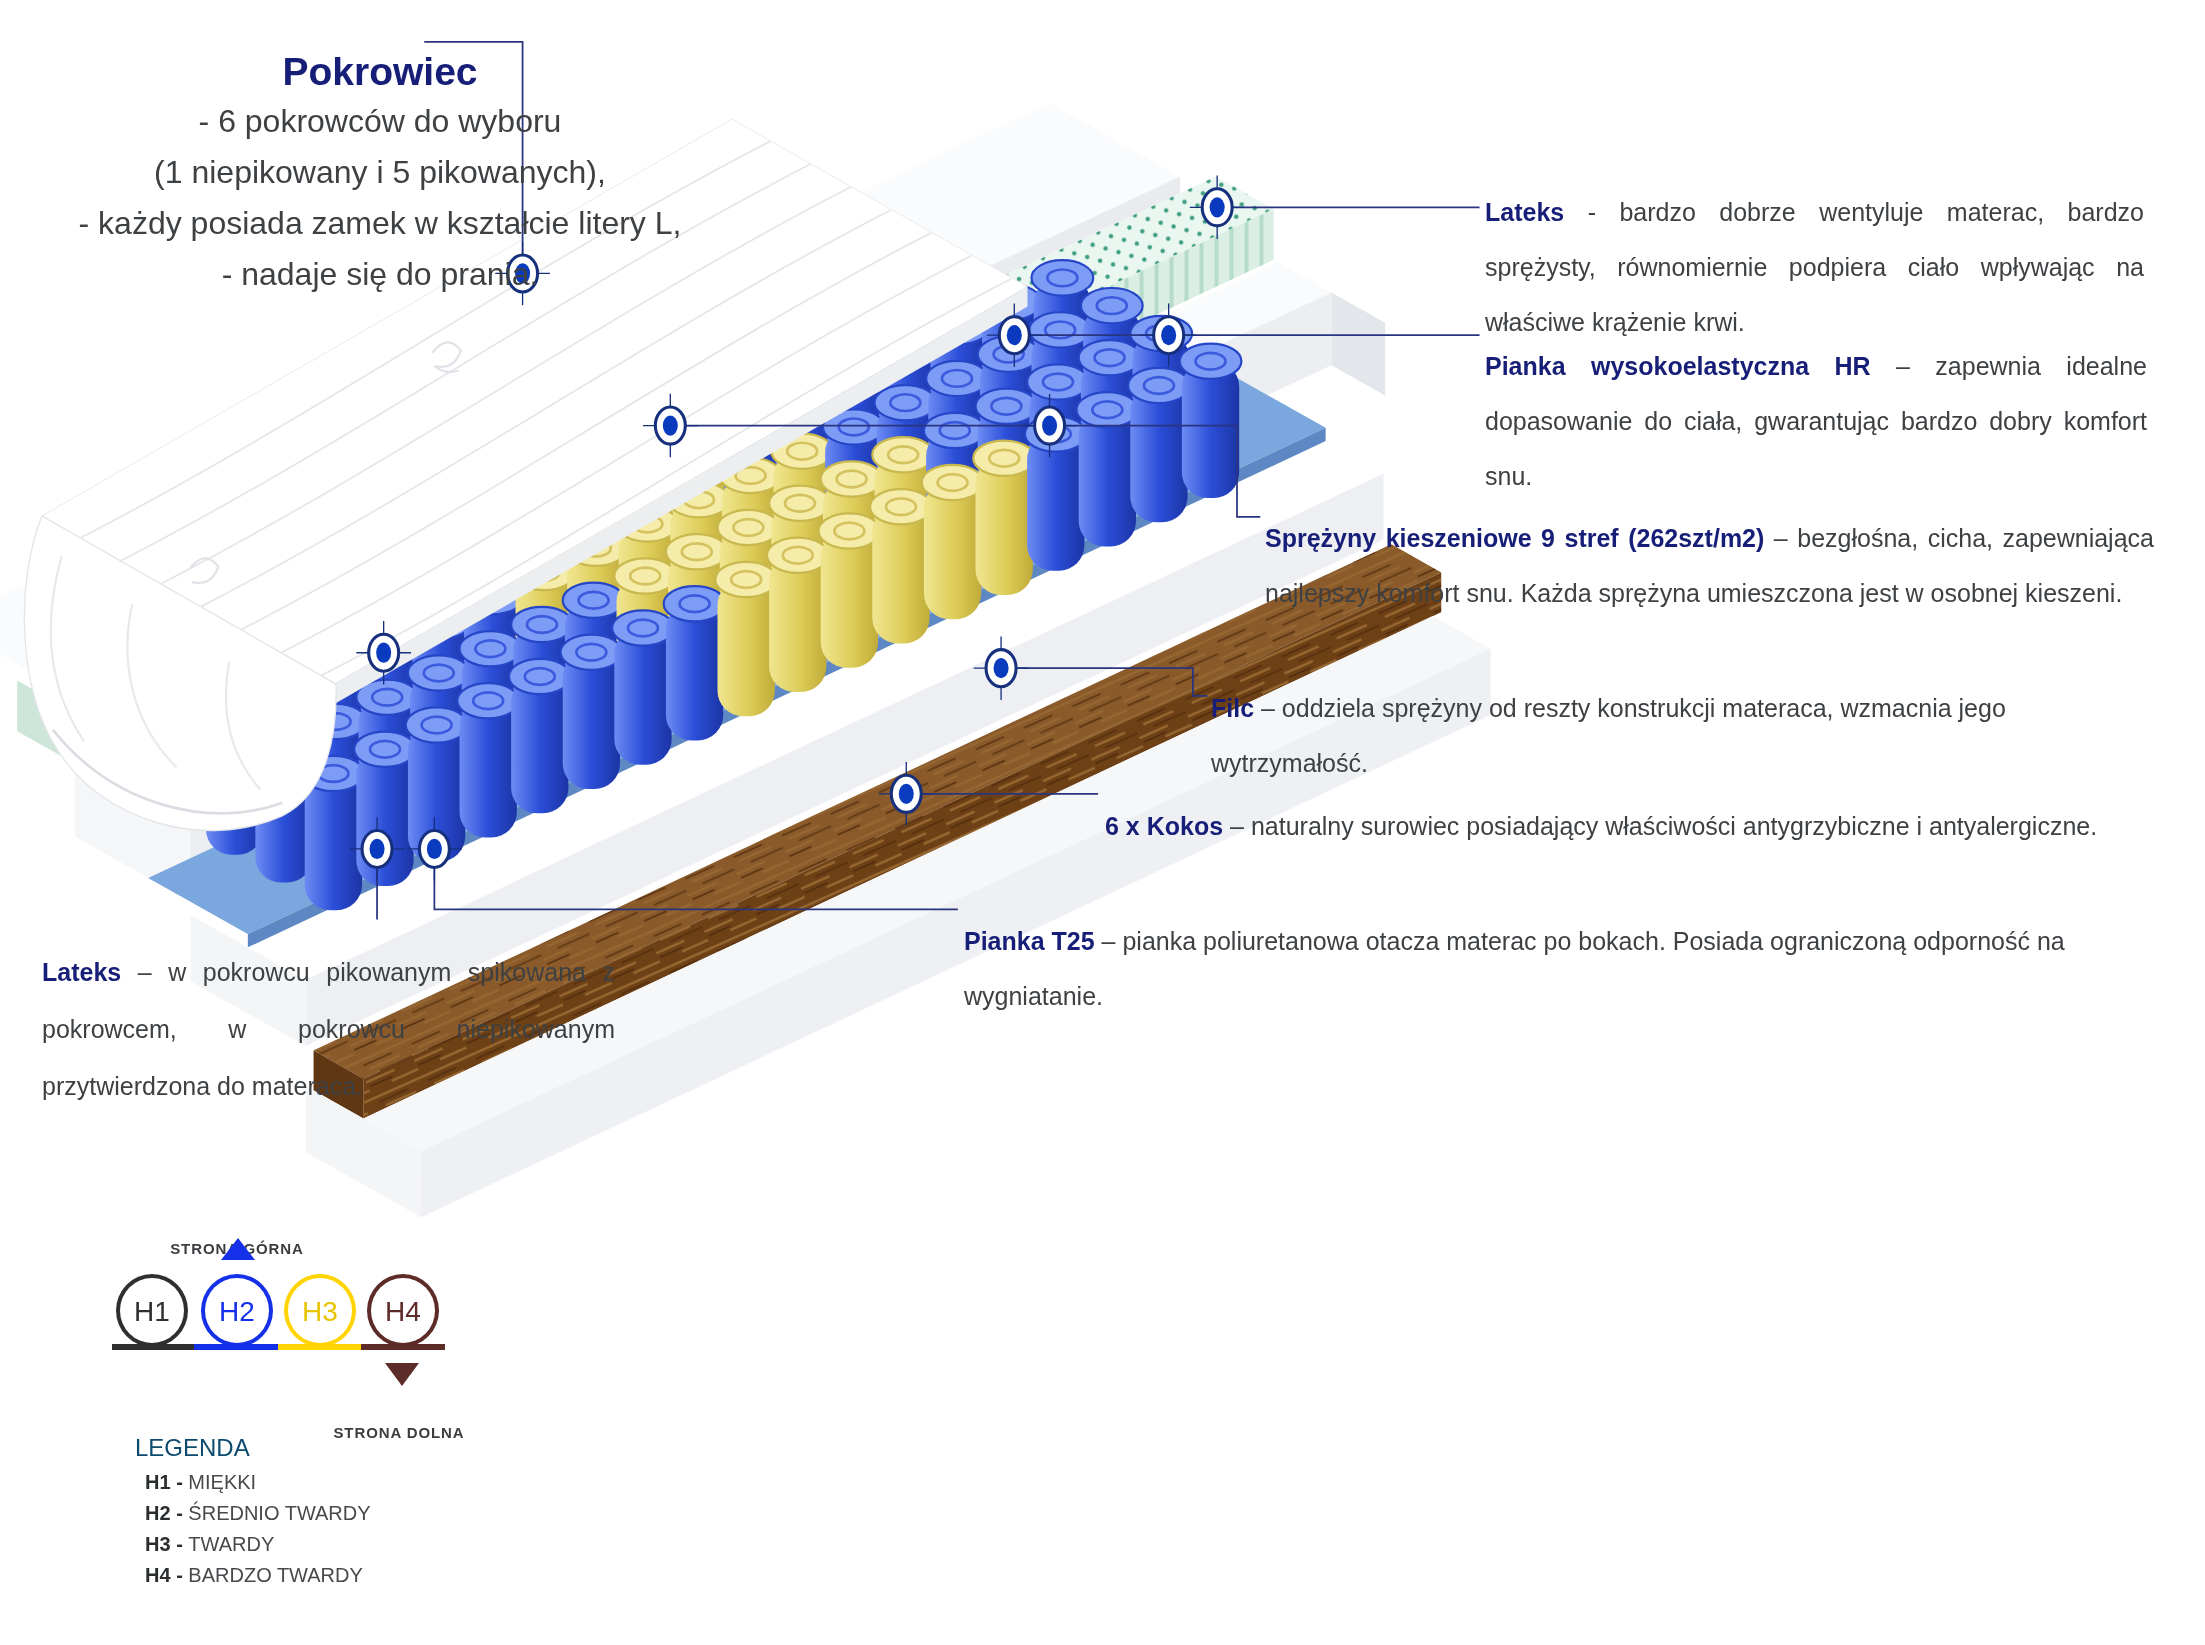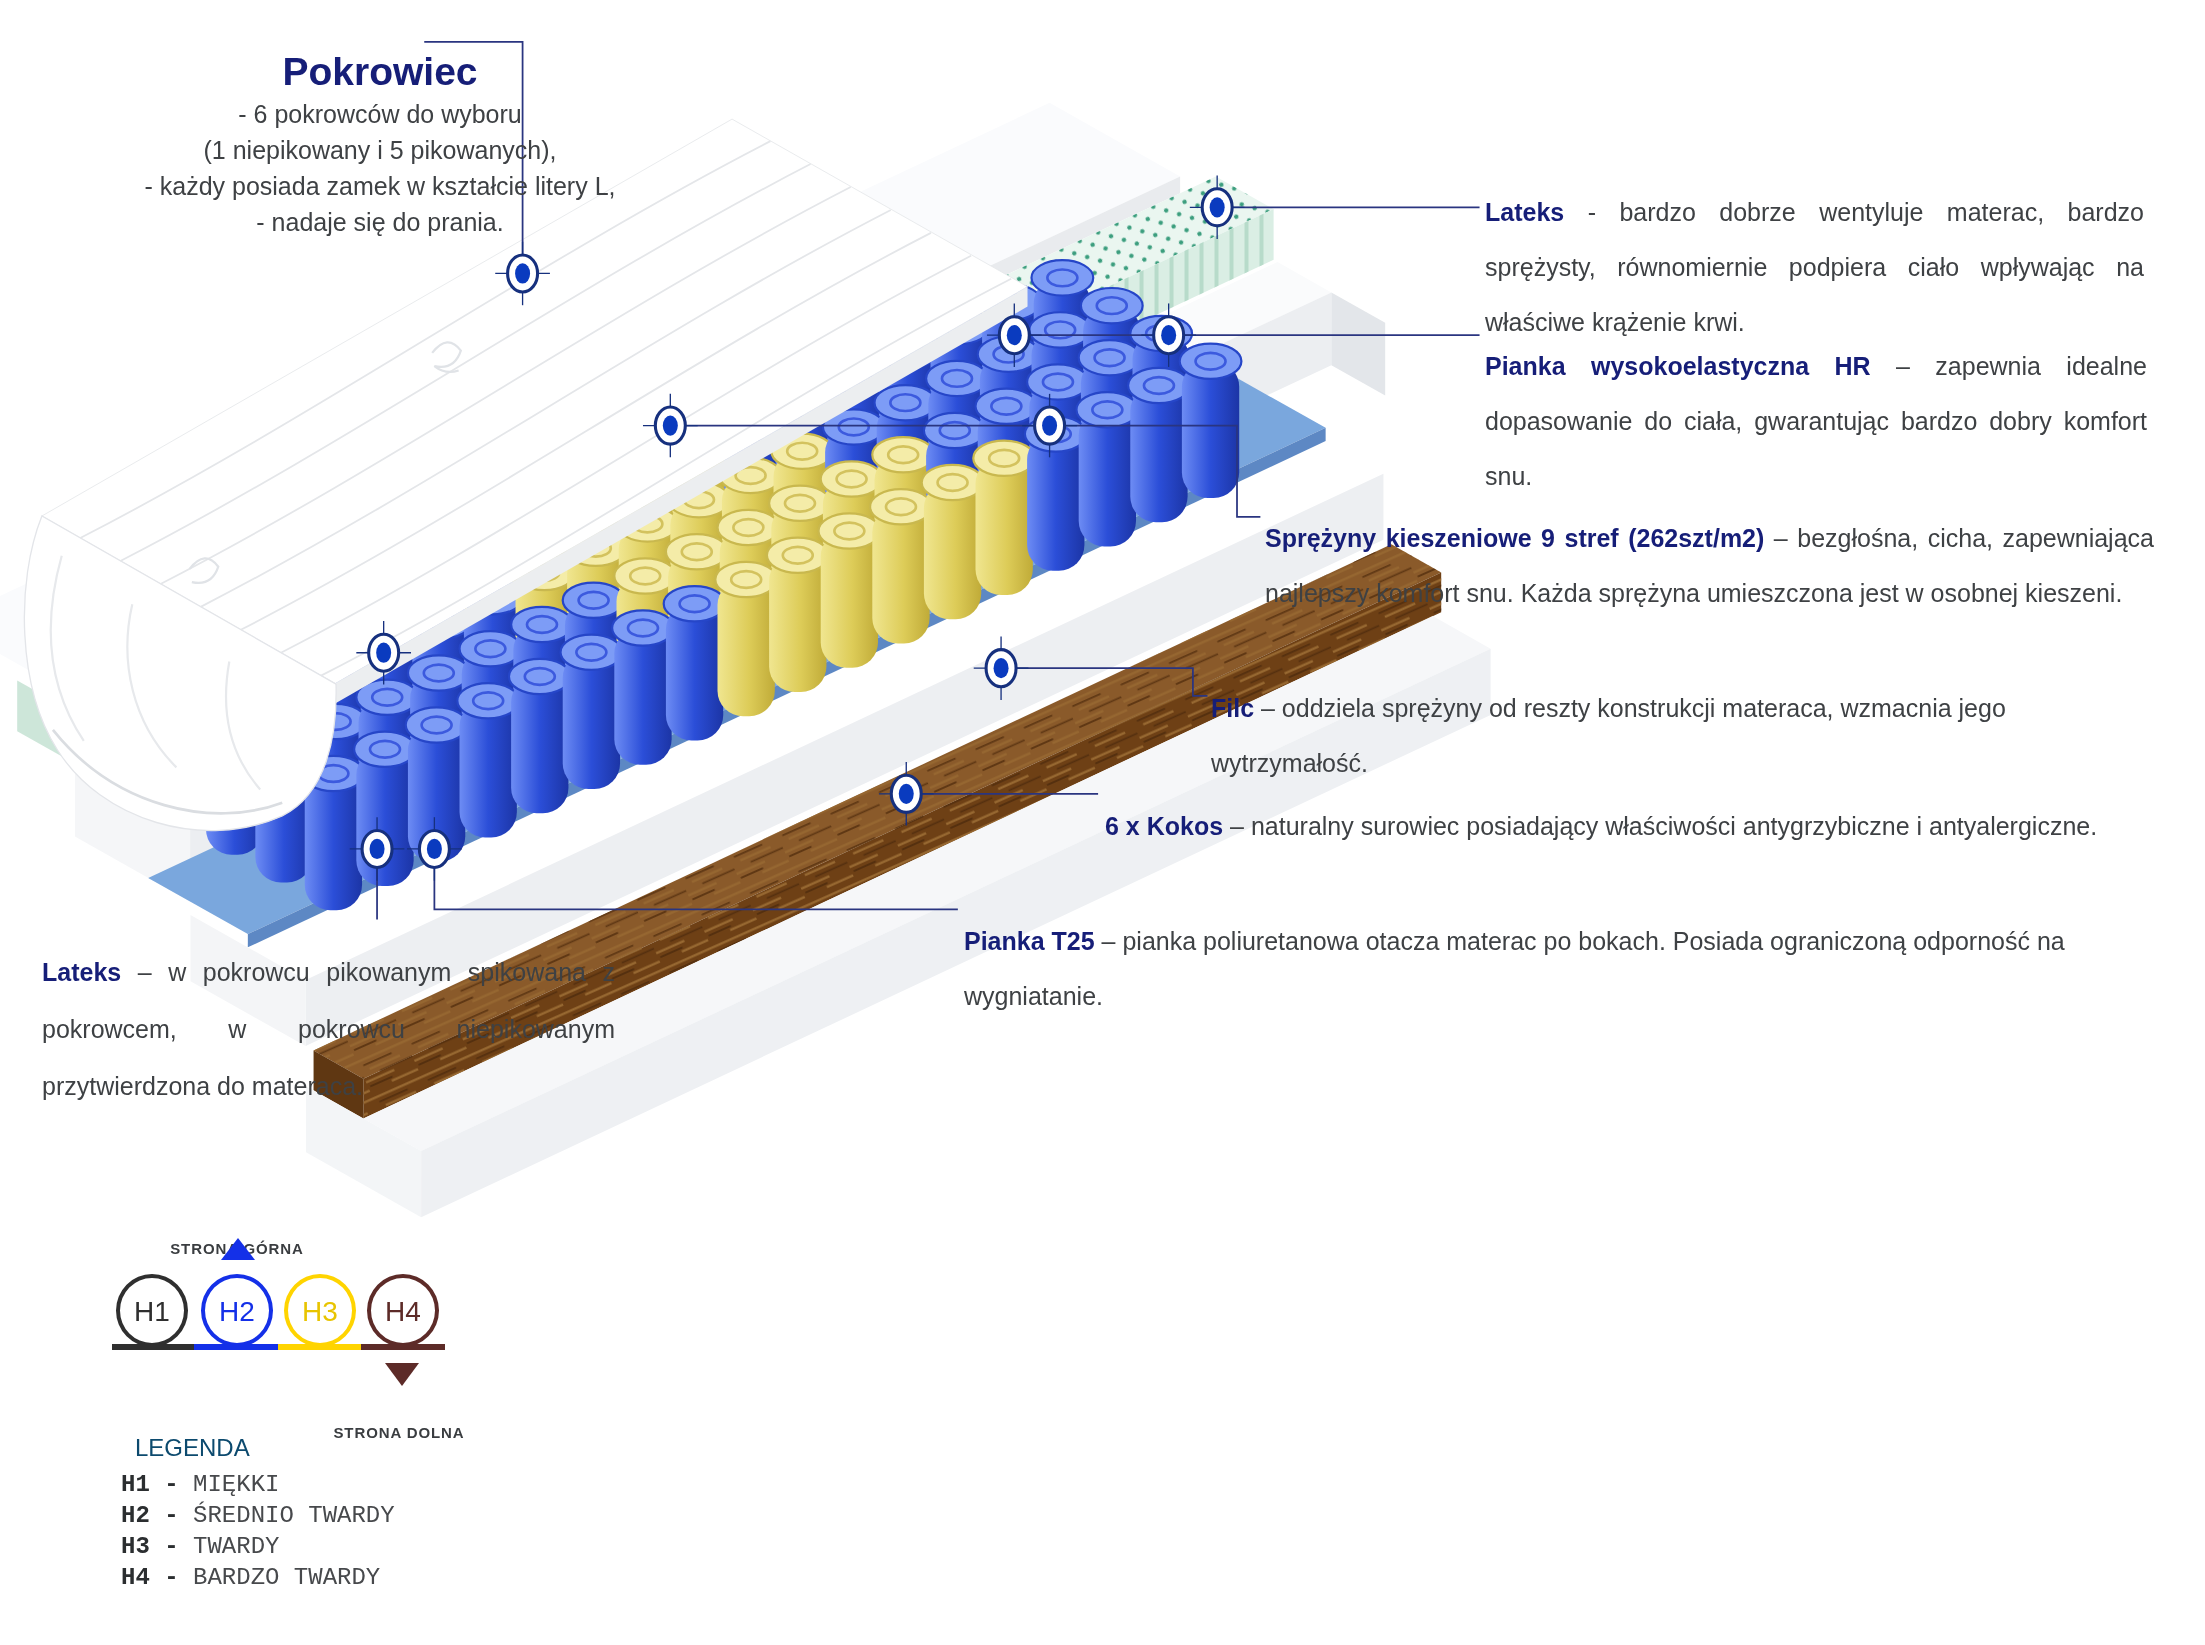--- a/index.html
+++ b/index.html
@@ -9,21 +9,21 @@
     font-family:"Liberation Sans", sans-serif;
   }
   .abs{position:absolute;}
   
   .lbl{position:absolute;font-size:25px;line-height:55px;color:#3e4144;text-align:justify;}
   .lbl .lt{font-weight:700;color:#161e78;}
   .lbl.left{text-align:left;}
   
   #pokrowiec{position:absolute;left:49px;top:52px;width:662px;text-align:center;}
   #pokrowiec .pk-title{font-size:39px;font-weight:700;color:#161e78;line-height:40px;}
-  #pokrowiec .pk-body{font-size:25px;color:#3e4144;line-height:36px;white-space:pre-line;margin-top:4.4px;}
+  #pokrowiec .pk-body{font-size:32px;color:#3e4144;line-height:51px;white-space:pre-line;margin-top:4.4px;}
   
   #owata{left:42px;top:944px;width:573px;line-height:57px;}
   
   #lateks   {left:1485px;top:185px;width:659px;}
   #piankahr {left:1485px;top:339px;width:662px;}
   #sprezyny {left:1265px;top:511px;width:889px;}
   #filc     {left:1211px;top:681px;width:935px;}
   #kokos    {left:1105px;top:799px;width:1059px;}
   #t25      {left:964px;top:914px;width:1173px;}
   
@@ -45,21 +45,21 @@
           border-left:17px solid transparent;border-right:17px solid transparent;
           border-bottom:22px solid #1430e8;}
   .tri-down{position:absolute;left:385px;top:1363px;width:0;height:0;
           border-left:17px solid transparent;border-right:17px solid transparent;
           border-top:23px solid #5d2b28;}
   .sideLbl{position:absolute;width:176px;text-align:center;font-size:15px;font-weight:700;
            color:#3a3d40;letter-spacing:0.9px;margin-top:31px;}
   #stronaGorna{left:149px;top:1209px;}
   #stronaDolna{left:311px;top:1393px;}
   #legendaHead{position:absolute;left:135px;top:1434px;font-size:24px;font-weight:400;color:#0c4a6e;}
-  .litem{position:absolute;left:121px;font-size:24px;color:#47494c;font-family:Liberation Mono, monospace;}
+  .litem{position:absolute;left:145px;font-size:20px;color:#47494c;}
   .litem b{color:#2b2e30;font-weight:700;}
   #li0{top:1471px;} #li1{top:1502px;} #li2{top:1533px;} #li3{top:1564px;}
 </style>
 </head>
 <body>
 
 <svg class="abs" style="left:0;top:0;" width="2205" height="1645" viewBox="0 0 5000 3730">
   <defs>
     <linearGradient id="gBlue" x1="0" y1="0" x2="1" y2="0">
       <stop offset="0" stop-color="#6d8cf4"></stop>

